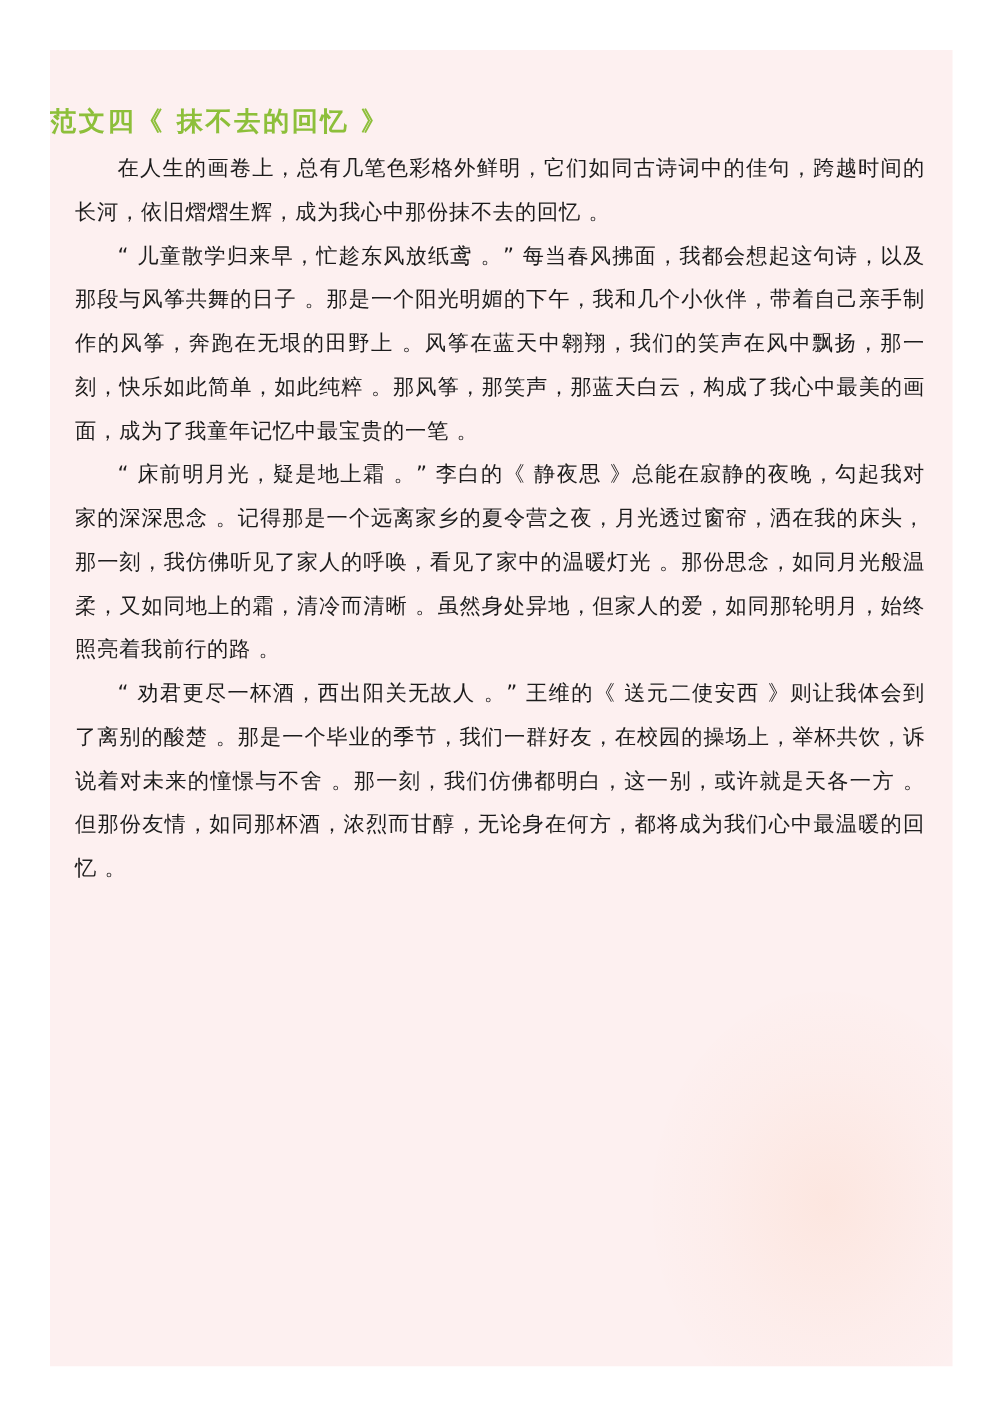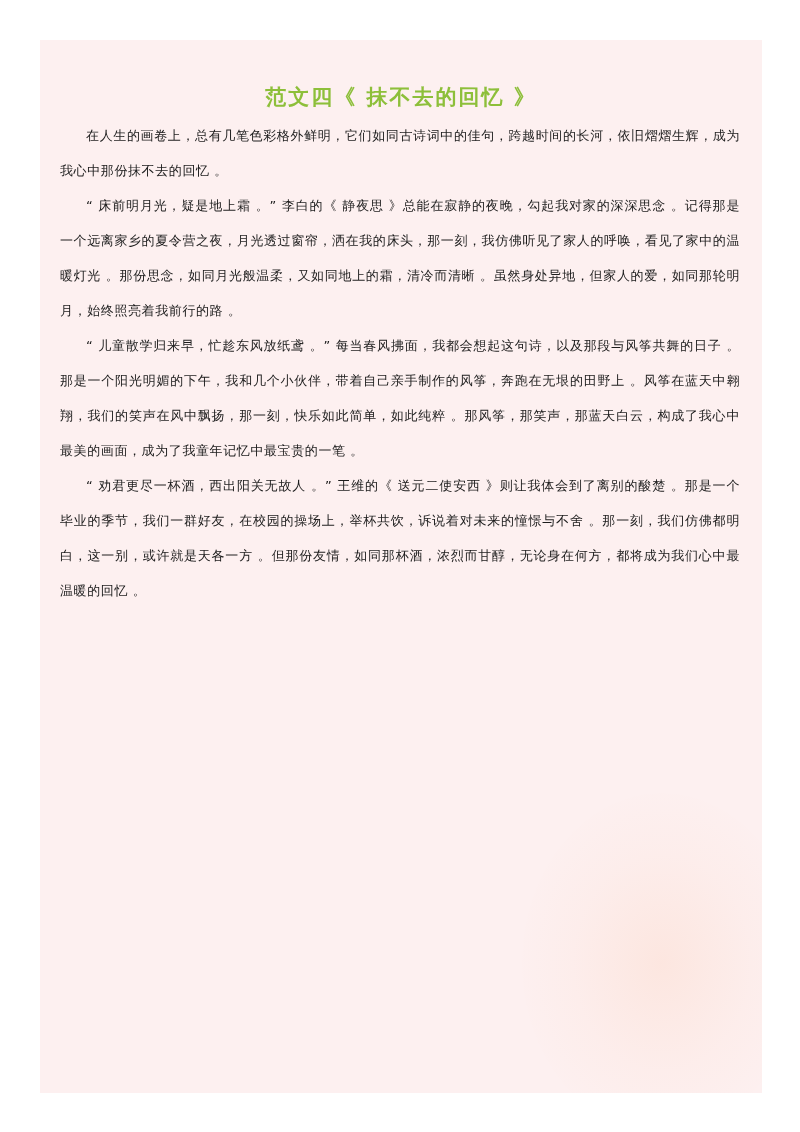--- a/index.html
+++ b/index.html
@@ -31,51 +31,50 @@
       height: 340px;
       border-radius: 50%;
       background: radial-gradient(ellipse at center, rgba(252,222,210,0.55) 0%, rgba(252,228,220,0.25) 45%, rgba(253,240,240,0) 75%);
       pointer-events: none;
     }
     .doc-title {
       position: absolute;
       left: 0;
       top: 42px;
       width: 722px;
-      text-align: center;
       color: #8dbf3a;
       font-size: 21px;
       font-weight: bold;
       letter-spacing: 2px;
       line-height: 30px;
     }
     .doc-body {
       position: absolute;
       left: 20px;
       top: 78px;
       width: 680px;
     }
     .para {
       margin: 0;
       color: #1c1c1c;
-      font-size: 13px;
+      font-size: 17px;
       line-height: 35px;
       text-indent: 2em;
       letter-spacing: 0.6px;
       text-align: justify;
       word-break: break-all;
     }
   </style>
 </head>
 <body>
 
 <div class="page-panel">
   <div class="panel-glow"></div>
 
   <div class="doc-title">范文四《 抹不去的回忆 》</div>
 
   <div class="doc-body">
     <p class="para">在人生的画卷上，总有几笔色彩格外鲜明，它们如同古诗词中的佳句，跨越时间的长河，依旧熠熠生辉，成为我心中那份抹不去的回忆 。</p>
+    <p class="para">“ 儿童散学归来早，忙趁东风放纸鸢 。” 每当春风拂面，我都会想起这句诗，以及那段与风筝共舞的日子 。那是一个阳光明媚的下午，我和几个小伙伴，带着自己亲手制作的风筝，奔跑在无垠的田野上 。风筝在蓝天中翱翔，我们的笑声在风中飘扬，那一刻，快乐如此简单，如此纯粹 。那风筝，那笑声，那蓝天白云，构成了我心中最美的画面，成为了我童年记忆中最宝贵的一笔 。</p>
     <p class="para">“ 床前明月光，疑是地上霜 。” 李白的《 静夜思 》总能在寂静的夜晚，勾起我对家的深深思念 。记得那是一个远离家乡的夏令营之夜，月光透过窗帘，洒在我的床头，那一刻，我仿佛听见了家人的呼唤，看见了家中的温暖灯光 。那份思念，如同月光般温柔，又如同地上的霜，清冷而清晰 。虽然身处异地，但家人的爱，如同那轮明月，始终照亮着我前行的路 。</p>
-    <p class="para">“ 儿童散学归来早，忙趁东风放纸鸢 。” 每当春风拂面，我都会想起这句诗，以及那段与风筝共舞的日子 。那是一个阳光明媚的下午，我和几个小伙伴，带着自己亲手制作的风筝，奔跑在无垠的田野上 。风筝在蓝天中翱翔，我们的笑声在风中飘扬，那一刻，快乐如此简单，如此纯粹 。那风筝，那笑声，那蓝天白云，构成了我心中最美的画面，成为了我童年记忆中最宝贵的一笔 。</p>
     <p class="para">“ 劝君更尽一杯酒，西出阳关无故人 。” 王维的《 送元二使安西 》则让我体会到了离别的酸楚 。那是一个毕业的季节，我们一群好友，在校园的操场上，举杯共饮，诉说着对未来的憧憬与不舍 。那一刻，我们仿佛都明白，这一别，或许就是天各一方 。但那份友情，如同那杯酒，浓烈而甘醇，无论身在何方，都将成为我们心中最温暖的回忆 。</p>
   </div>
 </div>
 
 </body></html>

